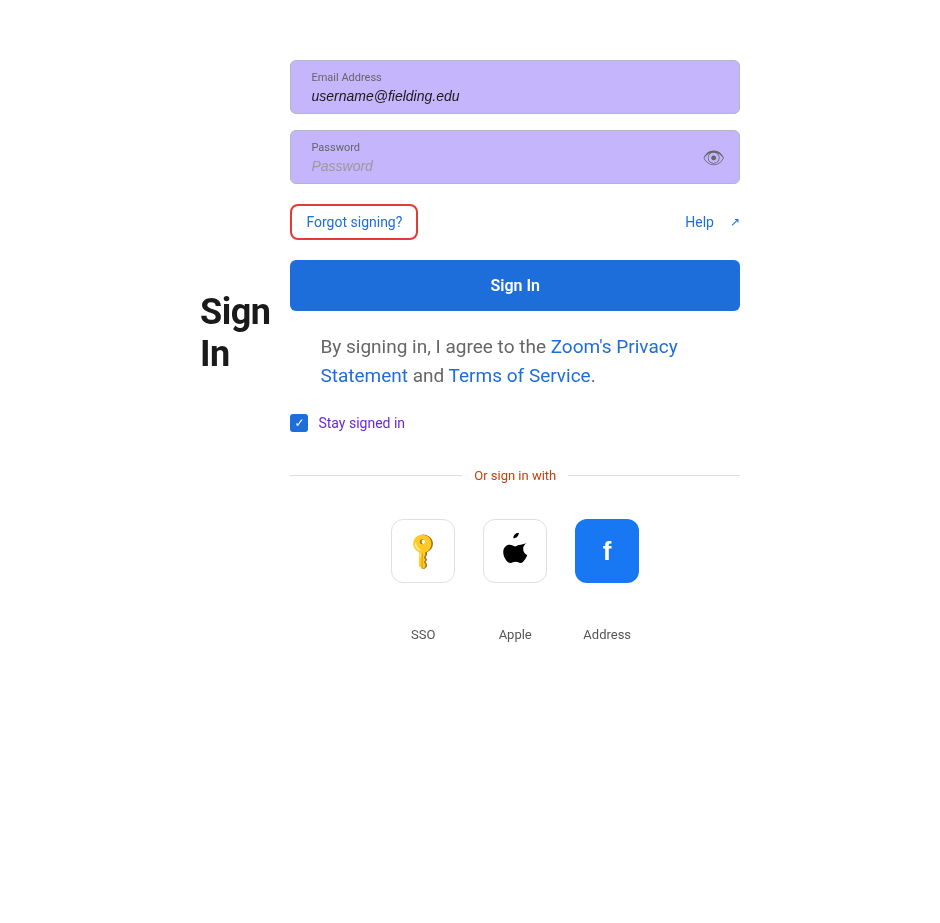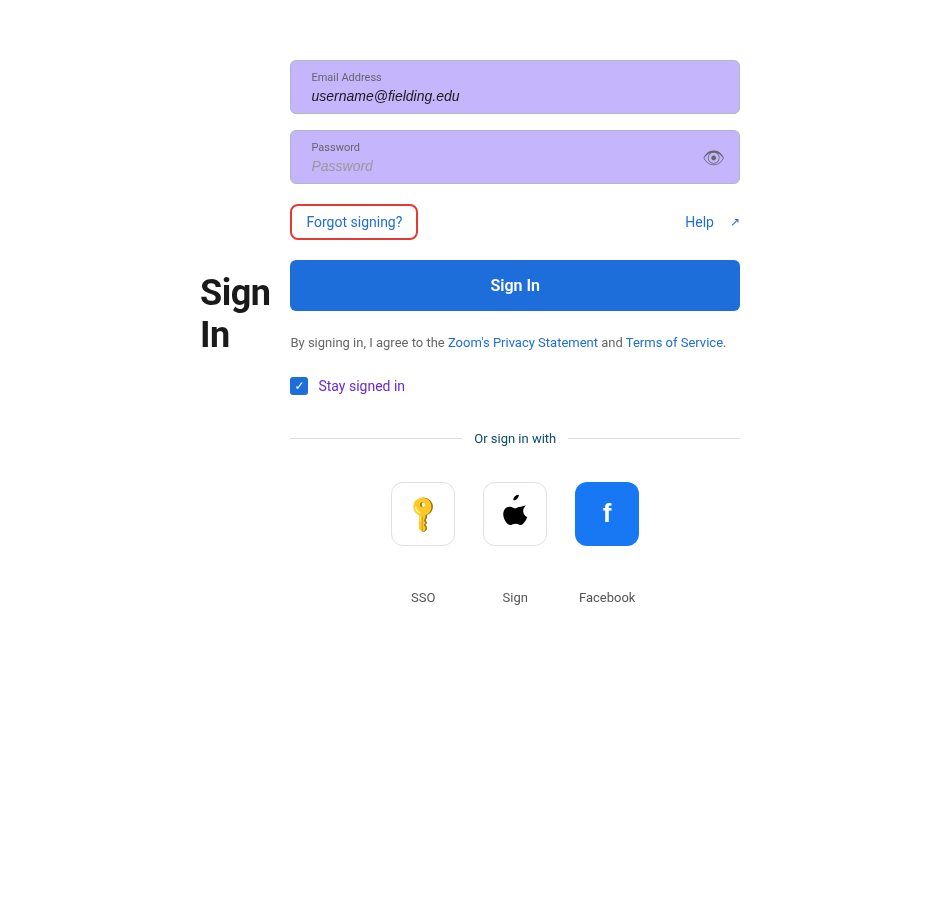--- a/index.html
+++ b/index.html
@@ -118,24 +118,25 @@
       border-radius: 6px;
       padding: 16px;
       font-size: 16px;
       font-weight: 600;
       cursor: pointer;
       font-family: inherit;
       margin-top: 4px;
     }
 
     .terms-text {
-      font-size: 13px;
+      font-size: 19px;
       color: #666;
       margin-top: 6px;
       line-height: 1.5;
+      margin-left: 30px;
     }
 
     .terms-link {
       color: #1d6ddb;
       cursor: pointer;
     }
 
     .stay-signed-row {
       display: flex;
       align-items: center;
@@ -176,21 +177,21 @@
     }
 
     .divider-line {
       flex: 1;
       height: 1px;
       background: #ddd;
     }
 
     .divider-text {
       font-size: 13px;
-      color: #0c4a6e;
+      color: #c2410c;
       white-space: nowrap;
     }
 
     .social-row {
       display: flex;
       gap: 28px;
       margin-top: 20px;
       justify-content: center;
     }
 
@@ -304,26 +305,26 @@
 
       <div class="social-item">
         <div class="social-btn">
           <span class="apple-icon">
             <svg width="26" height="30" viewBox="0 0 814 1000" fill="black" xmlns="http://www.w3.org/2000/svg">
               <path d="M788.1 340.9c-5.8 4.5-108.2 62.2-108.2 190.5 0 148.4 130.3 200.9 134.2 202.2-.6 3.2-20.7 71.9-68.7 141.9-42.8 61.6-87.5 123.1-155.5 123.1s-85.5-39.5-164-39.5c-76.5 0-103.7 40.8-165.9 40.8s-105.5-37.5-155.5-103.5c-47.7-63.3-89.6-161.3-89.6-254.5 0-162.8 107.5-248.3 213.3-248.3 79.8 0 132.8 53.3 175.5 53.3 41.3 0 106.5-56.3 198.3-56.3z"></path>
               <path d="M493.9 104.3C519.8 74.1 537.7 32.8 537.7 0c0-5.8-.5-11.8-1.5-17.5-48.3 1.8-106.5 33.5-139.7 70.5-23.2 26.2-45 67.8-45 109.5 0 6.3.8 12.8 1.5 14.8 2.5.5 6.5 1 10.5 1 43.5 0 96.5-30.8 130.4-74z" transform="translate(0, 0)"></path>
             </svg>
           </span>
         </div>
-        <span class="social-label">Sign</span>
+        <span class="social-label">Apple</span>
       </div>
 
 
       <div class="social-item">
         <div class="social-btn facebook-btn">
           <span class="facebook-f" style="color:white; font-size:26px; font-weight:bold; font-family:Arial;">f</span>
         </div>
-        <span class="social-label">Facebook</span>
+        <span class="social-label">Address</span>
       </div>
 
     </div>
   </div>
 </div>
 
 </body></html>

